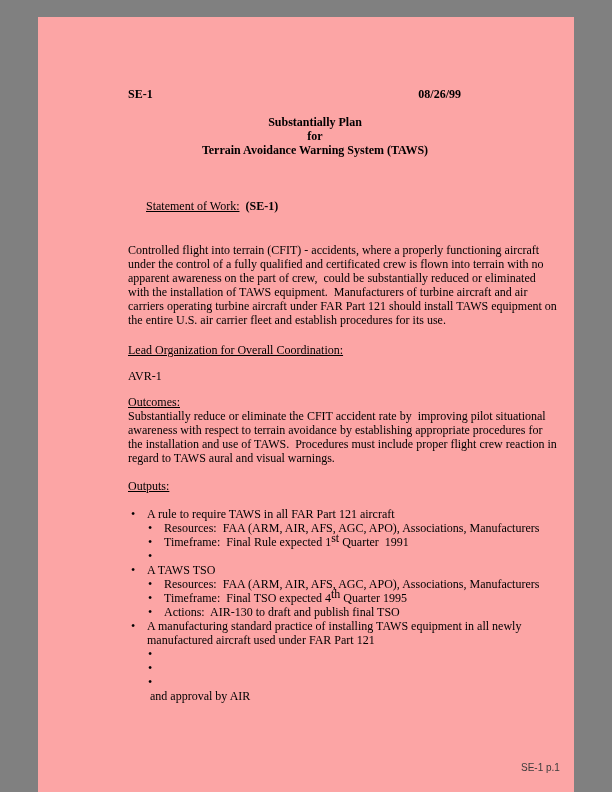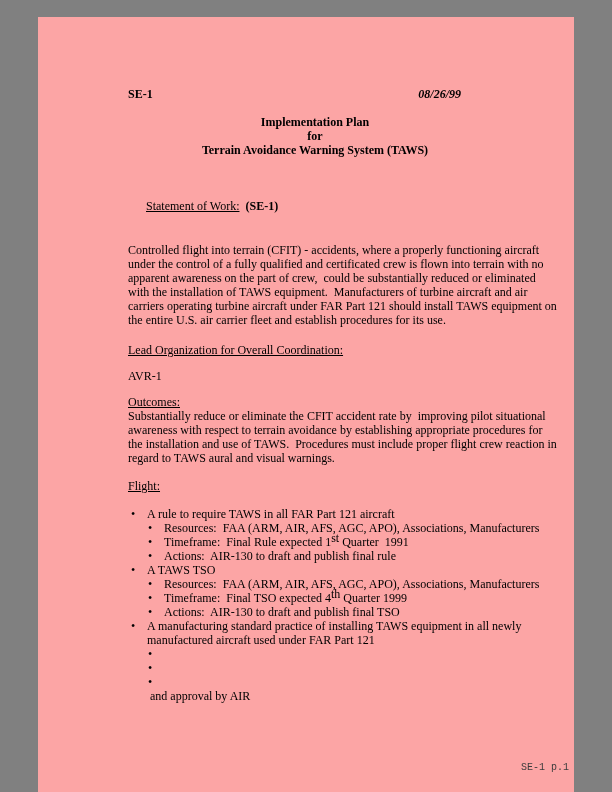--- a/index.html
+++ b/index.html
@@ -22,21 +22,21 @@
   .bold { font-weight: bold; }
   .u { text-decoration: underline; }
   .center { text-align: center; }
 
   .header-row {
     margin-top: 70px;
     display: flex;
     justify-content: space-between;
     font-weight: bold;
   }
-  .header-row .date { margin-right: 41px; font-style: italic; }
+  .header-row .date { margin-right: 41px; }
 
   .title-a { margin-top: 16px; }
   .title-b { margin-top: 14px; }
 
   .sow-heading { margin-top: 28px; }
   .sow-body { margin-top: 16px; }
   .leadorg-heading { margin-top: 16px; }
   .leadorg-value { margin-top: 12px; }
   .outcomes-heading { margin-top: 12px; }
   .outcomes-body { margin-top: 0; }
@@ -55,40 +55,40 @@
   .sup {
     font-size: 12px;
     line-height: 0;
     vertical-align: 4px;
   }
 
   .footer {
     position: absolute;
     left: 483px;
     top: 745px;
-    font-family: Liberation Mono, monospace;
+    font-family: Liberation Sans, sans-serif;
     font-size: 10px;
     line-height: 11px;
     color: #3c3c3c;
   }
 </style>
 </head>
 <body>
 
 <div class="page">
   <div class="content">
 
     <div class="header-row">
       <span>SE-1</span>
       <span class="date">08/26/99</span>
     </div>
 
 
     <div class="title-b center bold">
-      <div>Implementation Plan</div>
+      <div>Substantially Plan</div>
       <div>for</div>
       <div>Terrain Avoidance Warning System (TAWS)</div>
     </div>
 
     <div class="sow-heading pre">
       <span class="u">Statement of Work:</span><span class="bold">  (SE-1)</span>
     </div>
 
     <div class="sow-body pre">Controlled flight into terrain (CFIT) - accidents, where a properly functioning aircraft
 under the control of a fully qualified and certificated crew is flown into terrain with no
@@ -106,53 +106,52 @@
     <div class="outcomes-heading">
       <span class="u">Outcomes:</span>
     </div>
 
     <div class="outcomes-body pre">Substantially reduce or eliminate the CFIT accident rate by  improving pilot situational
 awareness with respect to terrain avoidance by establishing appropriate procedures for
 the installation and use of TAWS.  Procedures must include proper flight crew reaction in
 regard to TAWS aural and visual warnings.</div>
 
     <div class="outputs-heading">
-      <span class="u">Flight:</span>
+      <span class="u">Outputs:</span>
     </div>
 
     <div class="outputs-list">
 
       <div class="row l1">
         <span class="dot">•</span>
         <span class="txt">A rule to require TAWS in all FAR Part 121 aircraft</span>
       </div>
       <div class="row l2">
         <span class="dot">•</span>
         <span class="txt"><span>Resources:  FAA (ARM, AIR, AFS, AGC, APO), Associations, Manufacturers</span><span class="sup"></span><span></span></span>
       </div>
       <div class="row l2">
         <span class="dot">•</span>
         <span class="txt"><span>Timeframe:  Final Rule expected 1</span><span class="sup">st</span><span> Quarter  1991</span></span>
       </div>
       <div class="row l2">
         <span class="dot">•</span>
-        <span class="txt"><span>Actions:  AIR-130 to draft and publish final rule</span><span class="sup"></span><span></span></span>
       </div>
 
       <div class="row l1">
         <span class="dot">•</span>
         <span class="txt">A TAWS TSO</span>
       </div>
       <div class="row l2">
         <span class="dot">•</span>
         <span class="txt"><span>Resources:  FAA (ARM, AIR, AFS, AGC, APO), Associations, Manufacturers</span><span class="sup"></span><span></span></span>
       </div>
       <div class="row l2">
         <span class="dot">•</span>
-        <span class="txt"><span>Timeframe:  Final TSO expected 4</span><span class="sup">th</span><span> Quarter 1999</span></span>
+        <span class="txt"><span>Timeframe:  Final TSO expected 4</span><span class="sup">th</span><span> Quarter 1995</span></span>
       </div>
       <div class="row l2">
         <span class="dot">•</span>
         <span class="txt"><span>Actions:  AIR-130 to draft and publish final TSO</span><span class="sup"></span><span></span></span>
       </div>
 
       <div class="row l1">
         <span class="dot">•</span>
         <span class="txt">A manufacturing standard practice of installing TAWS equipment in all newly
 manufactured aircraft used under FAR Part 121</span>

